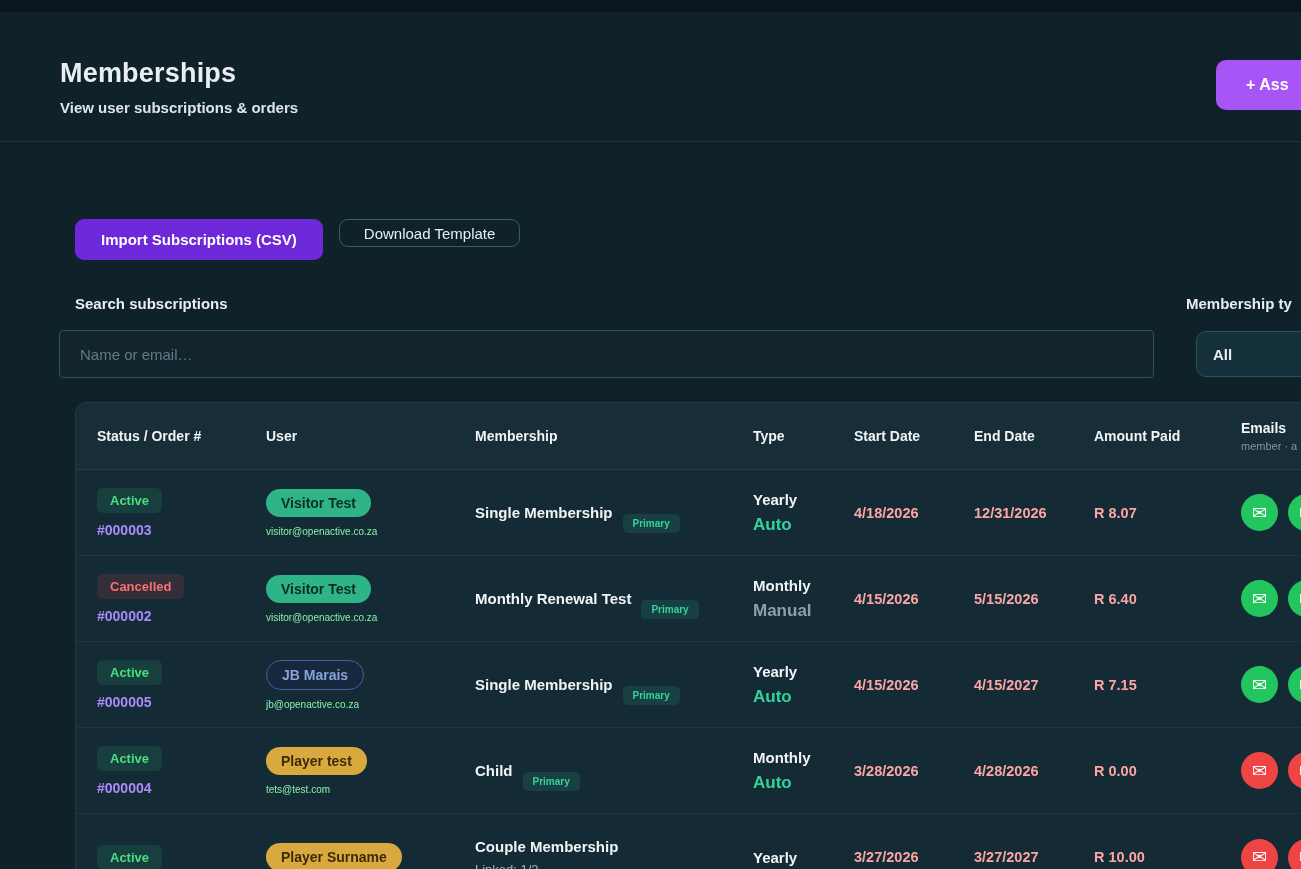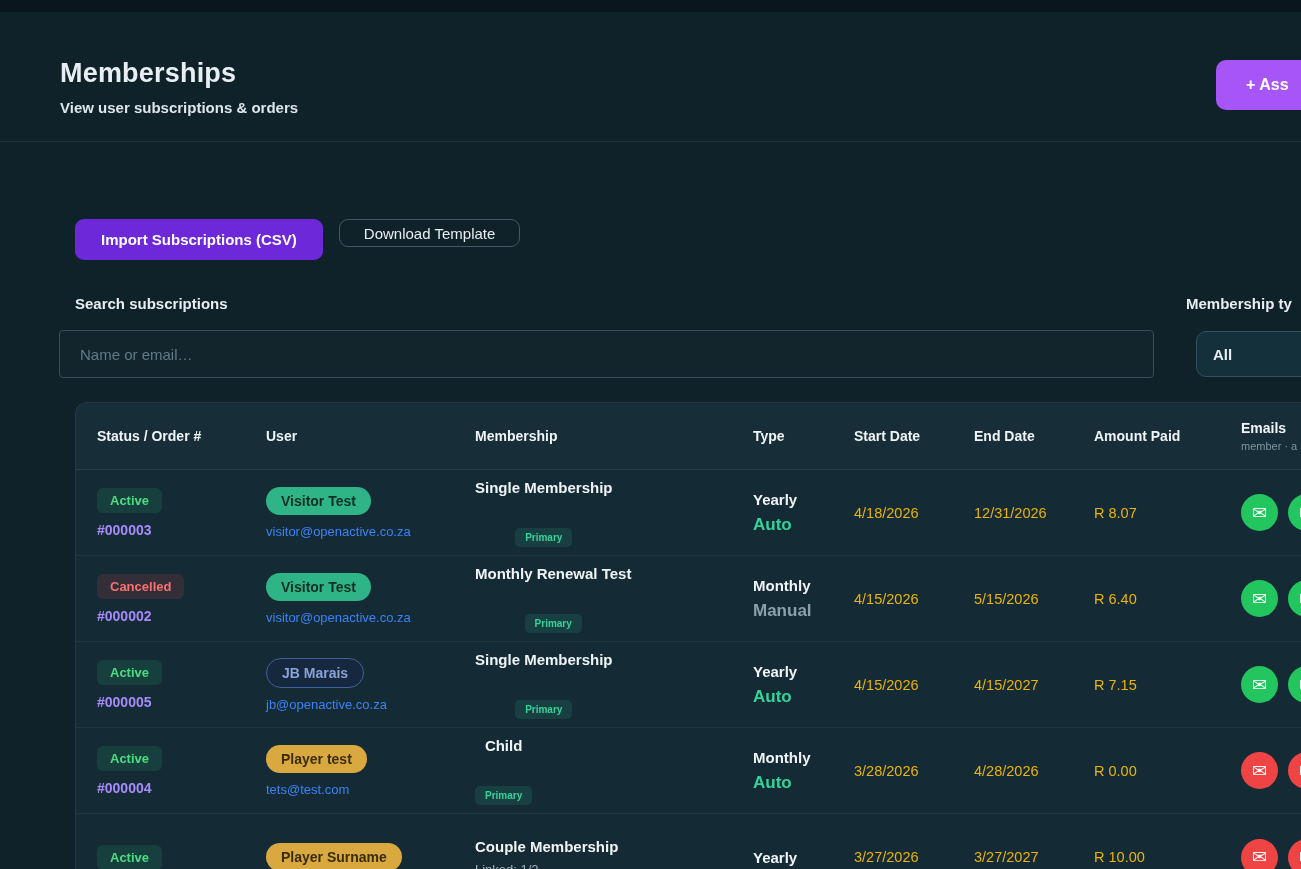--- a/index.html
+++ b/index.html
@@ -88,38 +88,38 @@
   .badge[data-variant="cancelled"] { color: #f87171; background: rgba(239,68,68,0.14); }
   .order { color: #a78bfa; font-weight: 700; font-size: 14px; text-decoration: none; cursor: pointer; }
   
   .pill {
     display: inline-block; padding: 6px 15px; border-radius: 999px;
     font-size: 14px; font-weight: 700; cursor: pointer;
   }
   .pill[data-variant="teal"] { background: #2fb487; color: #0b2e24; }
   .pill[data-variant="gold"] { background: #d9a93f; color: #3a2c07; }
   .pill[data-variant="outline"] { background: #16283e; border: 1.5px solid #43619c; color: #8aa3d6; }
-  .user-email { color: #3b82f6; font-size: 13px; }
-  
-  .m-line { display: flex; align-items: center; gap: 10px; flex-direction: column; }
+  .user-email { color: #86efac; font-size: 10px; }
+  
+  .m-line { display: flex; align-items: center; gap: 10px; }
   .m-name { font-size: 15px; font-weight: 700; color: #f0f4f6; }
   .primary-badge {
     font-size: 10px; color: #34d399; background: rgba(52,211,153,0.13);
     padding: 4px 10px; border-radius: 5px; font-weight: 700; margin-top: 22px;
   }
   .linked { font-size: 13px; color: #9fb2bb; }
   .membership-cell { gap: 7px; }
   
   .type-name { font-size: 15px; font-weight: 700; color: #f0f4f6; }
   .type-mode { font-size: 17px; font-weight: 600; }
   .type-mode[data-variant="auto"] { color: #34d399; }
   .type-mode[data-variant="manual"] { color: #8aa0aa; }
   .type-cell { gap: 7px; }
   
-  .date-val, .amount-val { font-size: 14.5px; font-weight: 400; color: #eab308; }
+  .date-val, .amount-val { font-size: 14.5px; font-weight: 700; color: #fca5a5; }
   
   .emails-cell { gap: 10px; align-items: center; }
   .icon-btn {
     width: 37px; height: 37px; border-radius: 50%; border: none;
     display: flex; align-items: center; justify-content: center;
     color: #ffffff; font-size: 18px; line-height: 1; cursor: pointer;
     font-family: "DejaVu Sans", sans-serif;
   }
   .emails-cell[data-variant="green"] .icon-btn { background: #22c55e; }
   .emails-cell[data-variant="red"] .icon-btn { background: #ef4444; }

